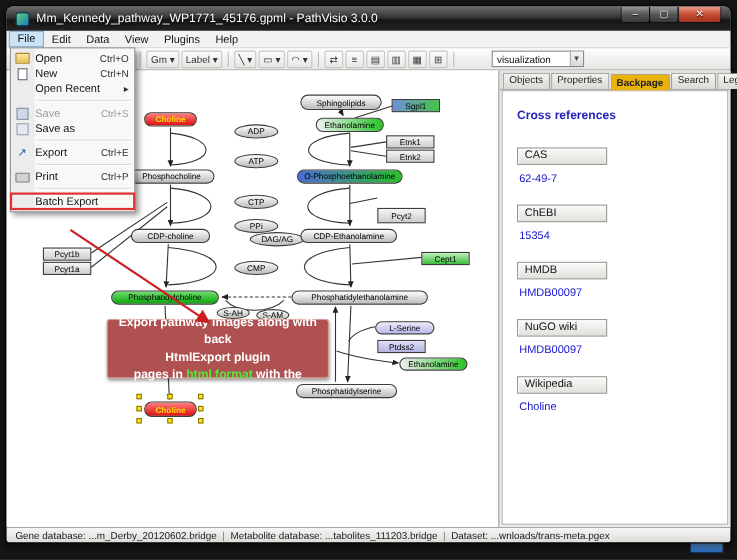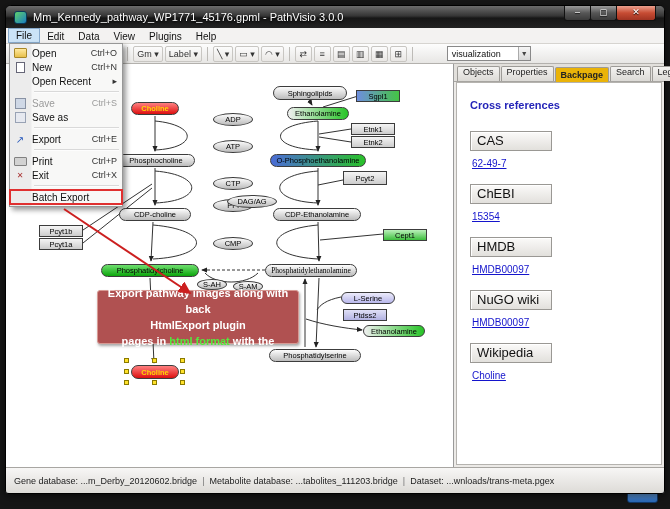--- a/index.html
+++ b/index.html
@@ -123,29 +123,29 @@
   .tabs { display: flex; flex: none; padding: 2px 3px 0; gap: 1px; font-size: 9px; border-bottom: 1px solid #a7a5a1; background: #e2e0dc; }
   .tab {
     padding: 0 5px 2px; border: 1px solid #9d9b97; border-bottom: none; border-radius: 2px 2px 0 0;
     background: linear-gradient(#f4f3f1,#dcdad6); color: #222;
   }
   .tab.active { background: #eab308; font-weight: bold; position: relative; top: 1px; padding-top: 2px; }
   .sidebar-content { flex: 1; background: #fff; margin: 0 2px 2px; border: 1px solid #b5b3af; padding: 16px 4px 0 13px; overflow: hidden; }
   .xref-head { color: #2424b8; font-weight: bold; font-size: 11px; margin-bottom: 20px; }
   .xref-section { margin-bottom: 15px; }
   .xref-box {
-    display: inline-block; min-width: 82px; padding: 1px 6px 2px; font-size: 13px; color: #111;
+    display: inline-block; min-width: 82px; padding: 1px 6px 2px; font-size: 10px; color: #111;
     border: 1px solid #9a9894; background: linear-gradient(#fbfaf9,#e2e0dc);
     box-shadow: 1px 1px 0 #fff inset;
   }
   .xref-val { font-size: 10px; margin: 7px 0 0 2px; color: #111; }
-  .xref-val.link { color: #1414cc; text-decoration: underline; }
+  .xref-val.link { color: #1414cc; }
   
   .statusbar {
-    height: 26px; flex: none; border-top: 1px solid #a8a6a2; border-radius: 0 0 3px 3px;
+    height: 14px; flex: none; border-top: 1px solid #a8a6a2; border-radius: 0 0 3px 3px;
     background: linear-gradient(#f7f6f5,#dddbd7); display: flex; align-items: center;
     padding: 0 8px; font-size: 9px; color: #222; white-space: nowrap; overflow: hidden;
   }
   .sb-sep { margin: 0 5px; color: #777; }
   .desktop-artifact {
     position: absolute; left: 627px; top: 486px; width: 31px; height: 17px; z-index: 1;
     background: linear-gradient(#8cc0ef,#2a6bbf); border-radius: 3px; border: 1px solid #123a6a;
   }
 </style>
 </head>
@@ -250,32 +250,32 @@
     <div class="node shape-rounded n-gray" style="left: 267px; top: 22px; width: 74px; height: 14px;">Sphingolipids</div>
         <div class="node shape-rect g-bluegreen" style="left: 350px; top: 26px; width: 44px; height: 12px;">Sgpl1</div>
         <div class="node shape-rounded n-red" style="left: 125px; top: 38px; width: 48px; height: 13px;">Choline</div>
         <div class="node shape-rounded n-greengrad" style="left: 281px; top: 43px; width: 62px; height: 13px;">Ethanolamine</div>
         <div class="node shape-ellipse n-gray" style="left: 207px; top: 49px; width: 40px; height: 13px;">ADP</div>
         <div class="node shape-rect g-gray" style="left: 345px; top: 59px; width: 44px; height: 12px;">Etnk1</div>
         <div class="node shape-rect g-gray" style="left: 345px; top: 72px; width: 44px; height: 12px;">Etnk2</div>
         <div class="node shape-ellipse n-gray" style="left: 207px; top: 76px; width: 40px; height: 13px;">ATP</div>
         <div class="node shape-rounded n-gray" style="left: 111px; top: 90px; width: 78px; height: 13px;">Phosphocholine</div>
         <div class="node shape-rounded n-bluegreen" style="left: 264px; top: 90px; width: 96px; height: 13px;">O-Phosphoethanolamine</div>
-        <div class="node shape-rect g-gray" style="left: 337px; top: 107px; width: 44px; height: 14px;">Pcyt2</div>
+        <div class="node shape-rect g-gray" style="left: 337px; top: 125px; width: 44px; height: 14px;">Pcyt2</div>
         <div class="node shape-ellipse n-gray" style="left: 207px; top: 113px; width: 40px; height: 13px;">CTP</div>
         <div class="node shape-ellipse n-gray" style="left: 207px; top: 135px; width: 40px; height: 13px;">PPi</div>
         <div class="node shape-rounded n-gray" style="left: 113px; top: 144px; width: 72px; height: 13px;">CDP-choline</div>
-        <div class="node shape-ellipse n-gray" style="left: 221px; top: 131px; width: 50px; height: 13px;">DAG/AG</div>
+        <div class="node shape-ellipse n-gray" style="left: 221px; top: 147px; width: 50px; height: 13px;">DAG/AG</div>
         <div class="node shape-rounded n-gray" style="left: 267px; top: 144px; width: 88px; height: 13px;">CDP-Ethanolamine</div>
         <div class="node shape-rect g-green" style="left: 377px; top: 165px; width: 44px; height: 12px;">Cept1</div>
         <div class="node shape-ellipse n-gray" style="left: 207px; top: 173px; width: 40px; height: 13px;">CMP</div>
         <div class="node shape-rect g-gray" style="left: 33px; top: 161px; width: 44px; height: 12px;">Pcyt1b</div>
         <div class="node shape-rect g-gray" style="left: 33px; top: 174px; width: 44px; height: 12px;">Pcyt1a</div>
         <div class="node shape-rounded n-green" style="left: 95px; top: 200px; width: 98px; height: 13px;">Phosphatidylcholine</div>
-        <div class="node shape-rounded n-gray" style="left: 259px; top: 200px; width: 92px; height: 13px; font-family: Liberation Serif, serif;">Phosphatidylethanolamine</div>
+        <div class="node shape-rounded n-gray" style="left: 259px; top: 200px; width: 124px; height: 13px;">Phosphatidylethanolamine</div>
         <div class="node shape-ellipse n-gray" style="left: 191px; top: 215px; width: 30px; height: 11px;">S-AH</div>
         <div class="node shape-ellipse n-gray" style="left: 227px; top: 217px; width: 30px; height: 11px;">S-AM</div>
         <div class="node shape-rounded n-lavender" style="left: 335px; top: 228px; width: 54px; height: 12px;">L-Serine</div>
         <div class="node shape-rect g-lavender" style="left: 337px; top: 245px; width: 44px; height: 12px;">Ptdss2</div>
         <div class="node shape-rounded n-greengrad" style="left: 357px; top: 261px; width: 62px; height: 12px;">Ethanolamine</div>
         <div class="node shape-rounded n-gray" style="left: 263px; top: 285px; width: 92px; height: 13px;">Phosphatidylserine</div>
         <div class="node shape-rounded n-red" style="left: 125px; top: 301px; width: 48px; height: 14px;">Choline</div>
         <div style="position: absolute; z-index: 12; pointer-events: none; left: 121px; top: 297px; width: 56px; height: 22px;">
           <span class="handle" style="left: calc(0% - 3px); top: calc(0% - 3px);"></span>
           <span class="handle" style="left: calc(50% - 3px); top: calc(0% - 3px);"></span>
@@ -348,25 +348,20 @@
           <span class="mi-icon ic-export-icon"></span>
           <span class="mi-label">Export</span>
           <span class="mi-extra">Ctrl+E</span>
         </div>
         <div class="menu-sep"></div>
         <div class="menu-item">
           <span class="mi-icon ic-print-icon"></span>
           <span class="mi-label">Print</span>
           <span class="mi-extra">Ctrl+P</span>
         </div>
-        <div class="menu-item">
-          <span class="mi-icon ic-exit-icon"></span>
-          <span class="mi-label">Exit</span>
-          <span class="mi-extra">Ctrl+X</span>
-        </div>
         <div class="menu-sep"></div>
         <div class="menu-item highlighted">
           <span class="mi-icon ic-blank-icon"></span>
           <span class="mi-label">Batch Export</span>
           <span class="mi-extra"></span>
         </div>
       </div>
   </div>
 
   <svg class="arrow-overlay" width="660" height="489">

